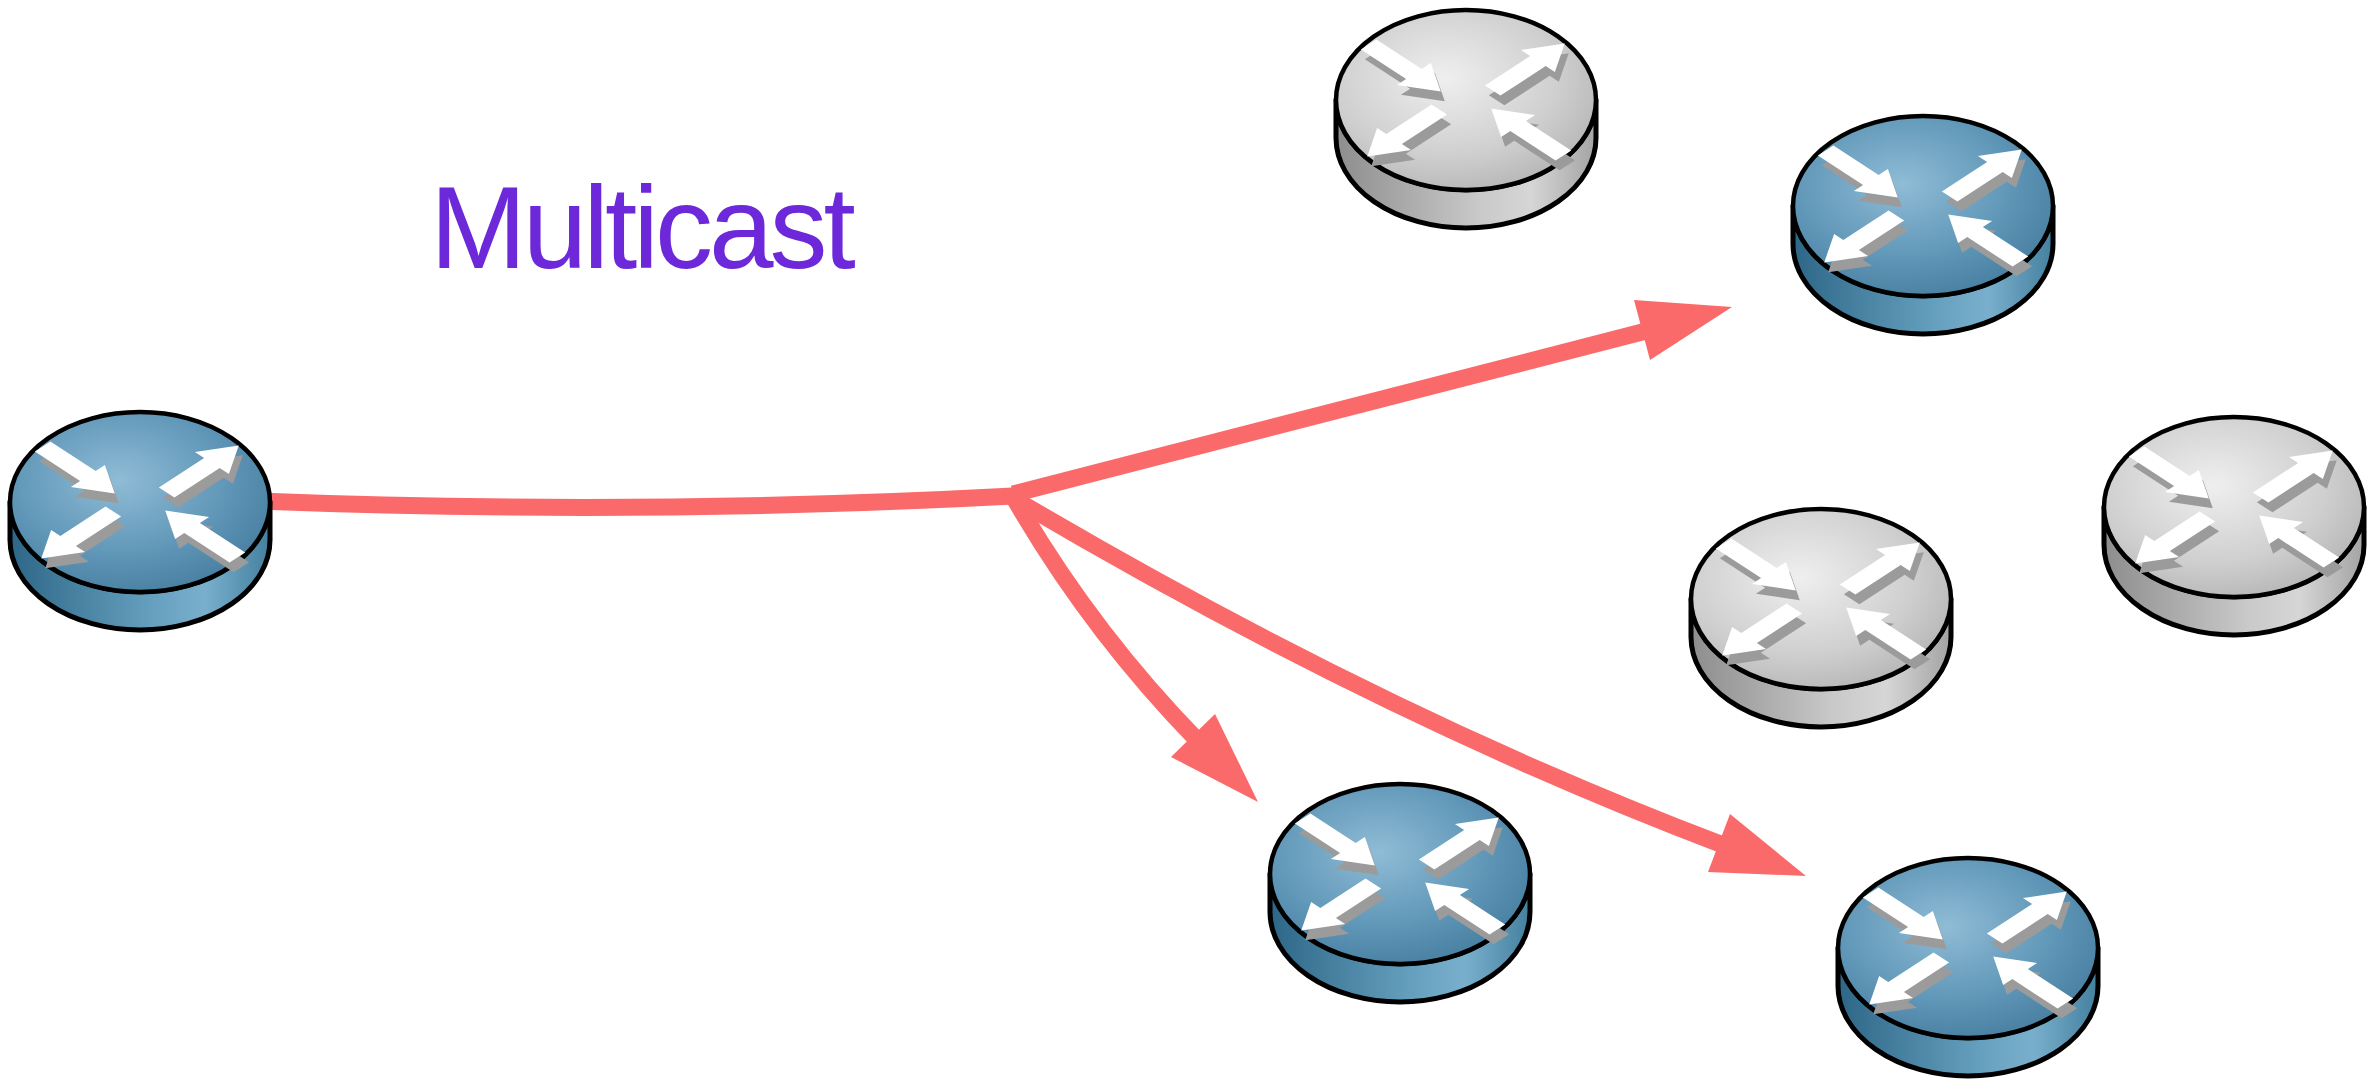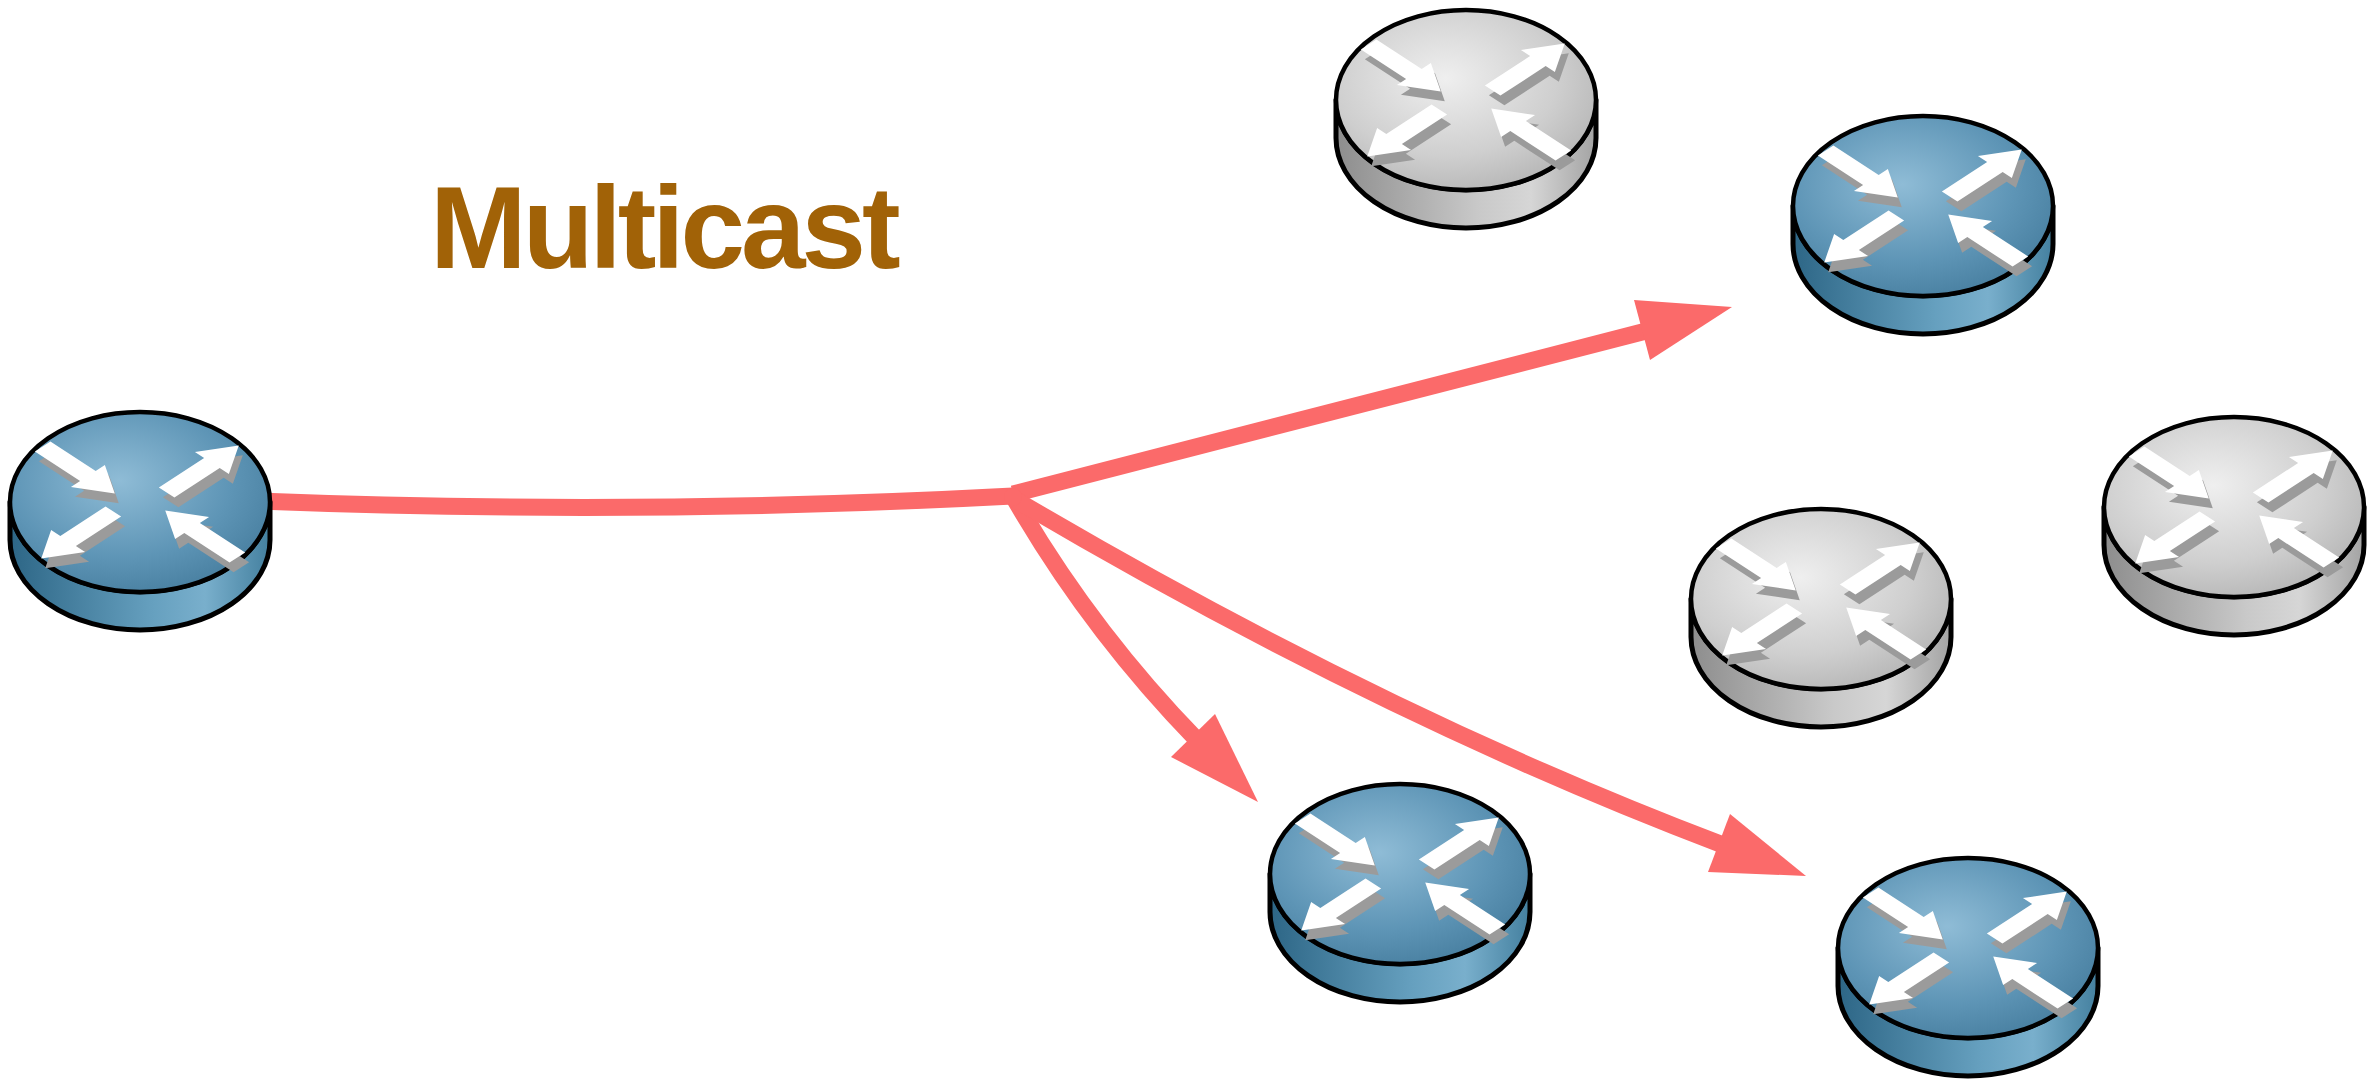--- a/index.html
+++ b/index.html
@@ -15,22 +15,22 @@
     overflow: hidden;
     font-family: "Liberation Sans", sans-serif;
   }
   .title {
     position: absolute;
     left: 430px;
     top: 170px;
     font-size: 116px;
     line-height: 1;
     letter-spacing: -4px;
-    font-weight: 700;
-    color: #a16207;
+    font-weight: 400;
+    color: #6d28d9;
     white-space: nowrap;
   }
   .edges {
     position: absolute;
     left: 0;
     top: 0;
   }
   .router {
     position: absolute;
   }

